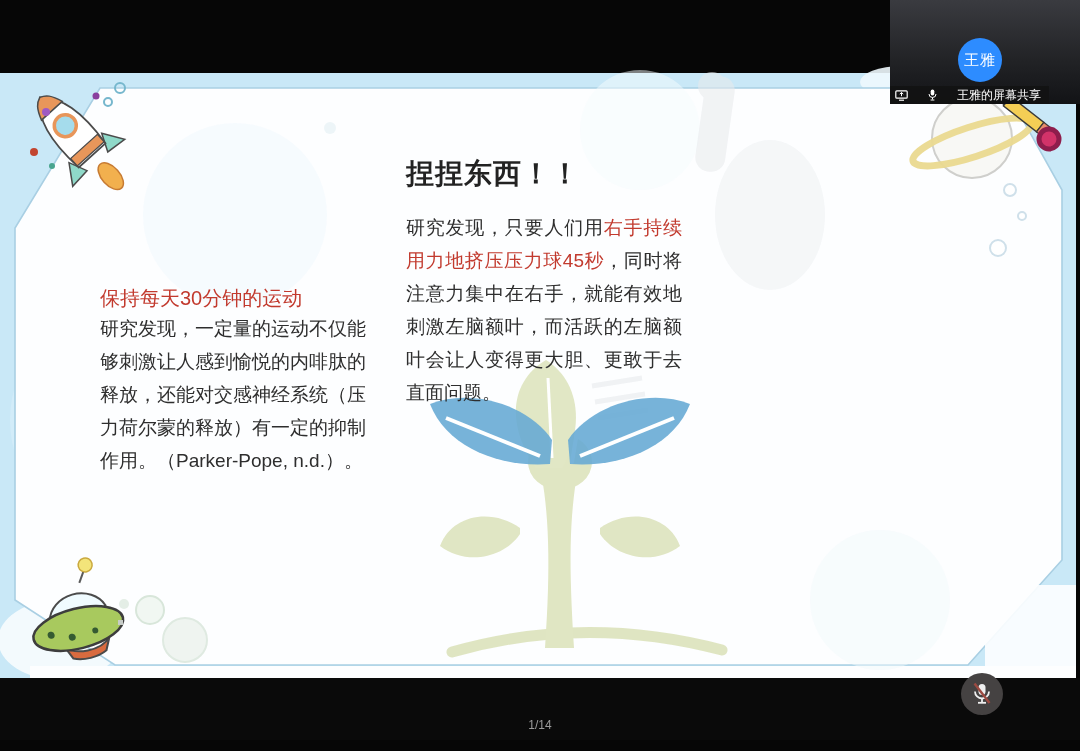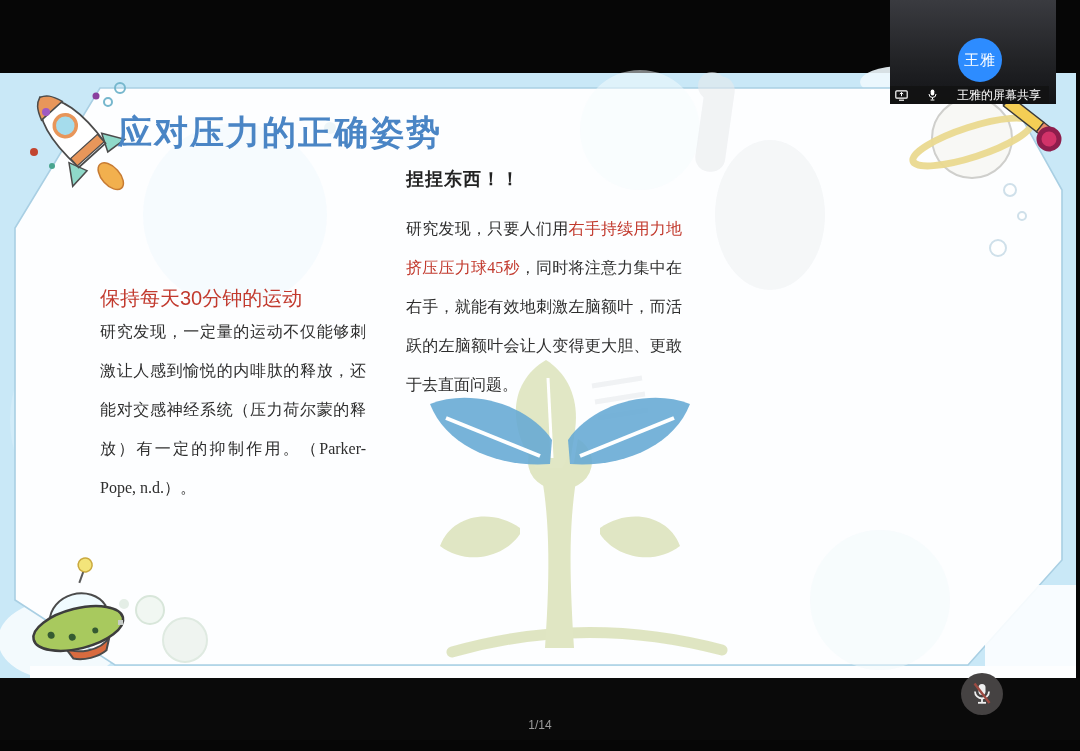--- a/index.html
+++ b/index.html
@@ -16,28 +16,28 @@
   .decor-svg{position:absolute;left:0;top:0;width:1080px;height:751px;pointer-events:none;}
   
   .slide-title{
     position:absolute;left:118px;top:110px;width:520px;
     font-size:34px;font-weight:600;letter-spacing:2px;color:#4a85c5;
   }
   .col{position:absolute;color:#2e2e2e;}
   .col-move{left:100px;top:285px;width:266px;}
   .col-squeeze{left:406px;top:155px;width:276px;}
   .col-chat{left:737px;top:285px;width:274px;}
-  .col-heading{font-size:18px;font-weight:bold;color:#222;margin:12px 0 14px 0;letter-spacing:1px;}
+  .col-heading{font-size:28px;font-weight:bold;color:#222;margin:0 0 14px 0;letter-spacing:1px;}
   .col-subtitle{font-size:20px;line-height:27px;color:#c23a2e;margin:0;}
-  .col-body{font-size:16px;line-height:39px;margin:0;text-align:justify;font-family:Liberation Serif, serif;}
+  .col-body{font-size:19px;line-height:33px;margin:0;text-align:justify;}
   .col-squeeze .col-body{margin-top:18px;}
   .col-body .red, .col-subtitle{color:#c23a2e;}
   
   .tile{
-    position:absolute;left:890px;top:0;width:166px;height:104px;
+    position:absolute;left:890px;top:0;width:190px;height:104px;
     background:linear-gradient(180deg,#3a3b40 0%,#232427 55%,#121316 100%);
   }
   .avatar{
     position:absolute;left:68px;top:38px;width:44px;height:44px;border-radius:50%;
     display:flex;align-items:center;justify-content:center;
     color:#fff;font-size:15px;letter-spacing:1px;
   }
   .share-bar{
     position:absolute;left:0;bottom:0;height:18px;
     display:inline-flex;align-items:center;gap:20px;padding:0 8px 0 5px;
@@ -157,21 +157,20 @@
     </g>
     <g>
       <circle cx="150" cy="610" r="14" fill="#f1f7f2" stroke="#d8e6da" stroke-width="2"></circle>
       <circle cx="185" cy="640" r="22" fill="#eef4ef" stroke="#dce8de" stroke-width="2" opacity="0.9"></circle>
       <circle cx="124" cy="604" r="5" fill="#e4eee6"></circle>
       <rect x="118" y="620" width="5" height="5" fill="#c7ccc8"></rect>
       <circle cx="330" cy="128" r="6" fill="#e9f2f6" opacity="0.8"></circle>
     </g>
   </svg>
 
-  <div class="slide-title">应对压力的正确姿势</div>
 
   <div class="col col-move">
     <p class="col-subtitle">保持每天30分钟的运动</p>
     <p class="col-body"><span>研究发现，一定量的运动不仅能够刺激让人感到愉悦的内啡肽的释放，还能对交感神经系统（压力荷尔蒙的释放）有一定的抑制作用。（Parker-Pope, n.d.）。</span></p>
   </div>
 
   <div class="col col-squeeze">
     <p class="col-heading">捏捏东西！！</p>
     <p class="col-body"><span>研究发现，只要人们用</span><span class="red">右手持续用力地挤压压力球45秒</span><span>，同时将注意力集中在右手，就能有效地刺激左脑额叶，而活跃的左脑额叶会让人变得更大胆、更敢于去直面问题。</span></p>
   </div>

